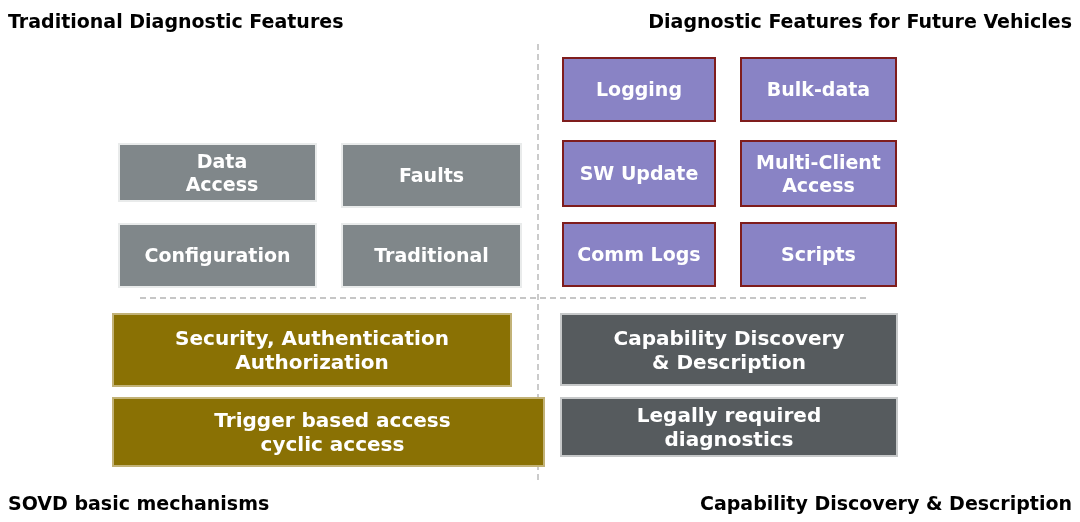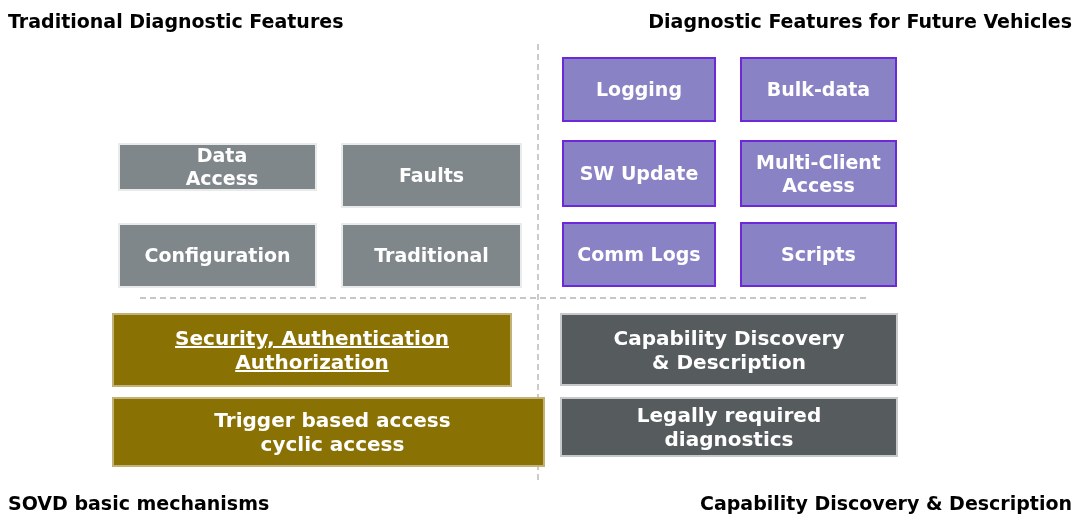--- a/index.html
+++ b/index.html
@@ -51,52 +51,52 @@
     justify-content: center;
     text-align: center;
     color: #ffffff;
     font-weight: bold;
     font-size: 19px;
     line-height: 1.2;
     white-space: pre-line;
     box-sizing: border-box;
   }
   .g-gray   { background: #80878a; border: 2px solid #e9ebeb; }
-  .g-purple { background: #8983c5; border: 2px solid #6d28d9; }
+  .g-purple { background: #8983c5; border: 2px solid #7f1d1d; }
   .g-olive  { background: #8a7104; border: 2px solid #c2b277; font-size: 20px; }
   .g-dark   { background: #565b5e; border: 2px solid #c6c8c9; font-size: 20px; }
 </style>
 </head>
 <body>
 
 <div class="canvas">
 
   <div class="corner-title tl">Traditional Diagnostic Features</div>
   <div class="corner-title tr">Diagnostic Features for Future Vehicles</div>
   <div class="corner-title bl">SOVD basic mechanisms</div>
   <div class="corner-title br">Capability Discovery &amp; Description</div>
 
   <div class="divider-v"></div>
   <div class="divider-h"></div>
 
-  <div class="box g-gray" style="left:118px; top:143px; width:199px; height:48px;padding-left:9px;">Data
+  <div class="box g-gray" style="left:118px; top:143px; width:199px; height:59px;padding-left:9px;">Data
 Access</div>
   <div class="box g-gray" style="left:341px; top:143px; width:181px; height:65px;">Faults</div>
   <div class="box g-gray" style="left:118px; top:223px; width:199px; height:65px;">Configuration</div>
   <div class="box g-gray" style="left:341px; top:223px; width:181px; height:65px;">Traditional</div>
 
   <div class="box g-purple" style="left:562px; top:57px; width:154px; height:65px;">Logging</div>
   <div class="box g-purple" style="left:740px; top:57px; width:157px; height:65px;">Bulk-data</div>
   <div class="box g-purple" style="left:562px; top:140px; width:154px; height:67px;">SW Update</div>
   <div class="box g-purple" style="left:740px; top:140px; width:157px; height:67px;">Multi-Client
 Access</div>
   <div class="box g-purple" style="left:562px; top:222px; width:154px; height:65px;">Comm Logs</div>
   <div class="box g-purple" style="left:740px; top:222px; width:157px; height:65px;">Scripts</div>
 
-  <div class="box g-olive" style="left:112px; top:313px; width:400px; height:74px;text-decoration:underline;">Security, Authentication
+  <div class="box g-olive" style="left:112px; top:313px; width:400px; height:74px;">Security, Authentication
 Authorization</div>
   <div class="box g-olive" style="left:112px; top:397px; width:433px; height:70px;padding-left:8px;">Trigger based access
 cyclic access</div>
 
   <div class="box g-dark" style="left:560px; top:313px; width:338px; height:73px;">Capability Discovery
 &amp; Description</div>
   <div class="box g-dark" style="left:560px; top:397px; width:338px; height:60px;">Legally required
 diagnostics</div>
 
 </div>

